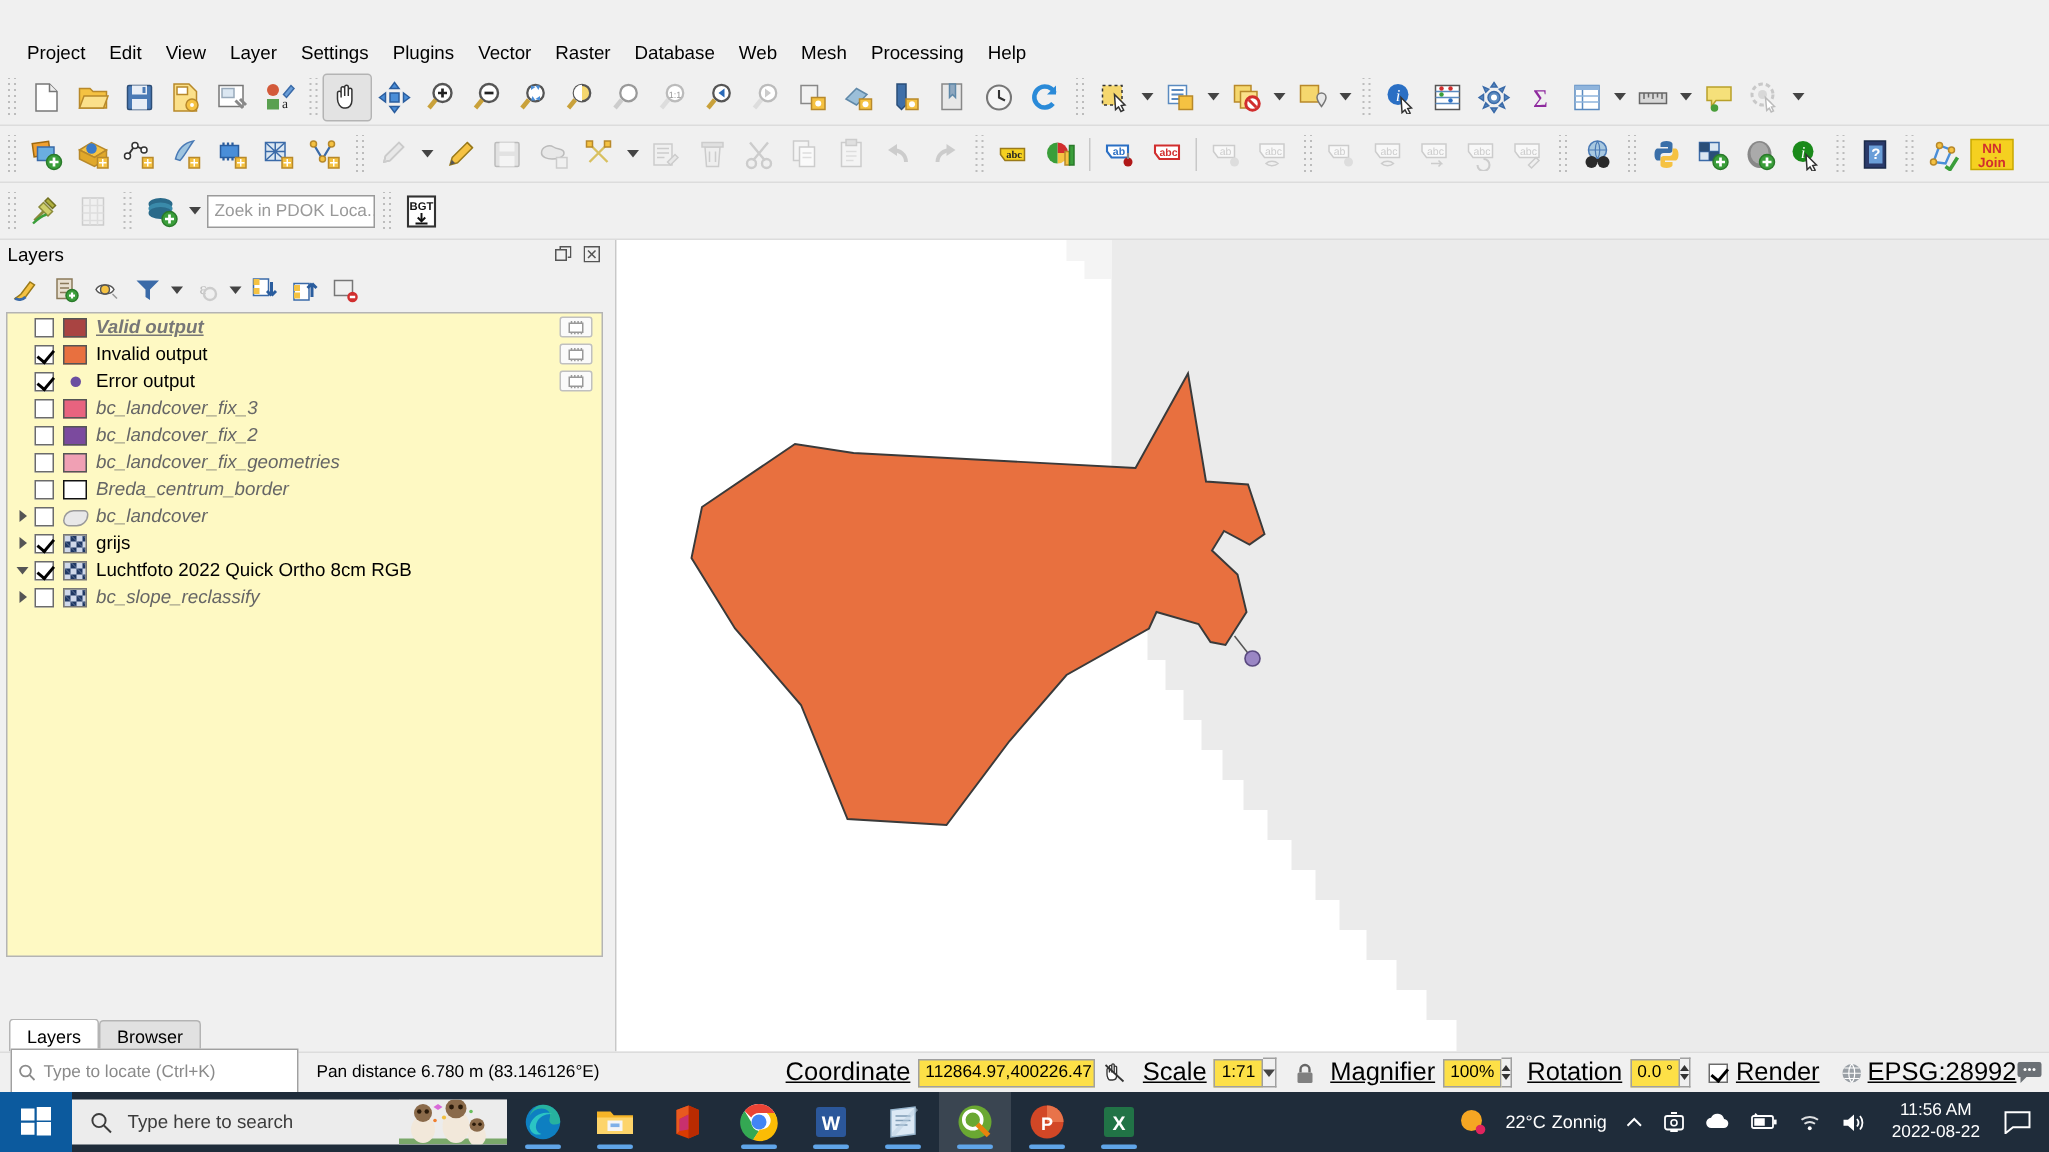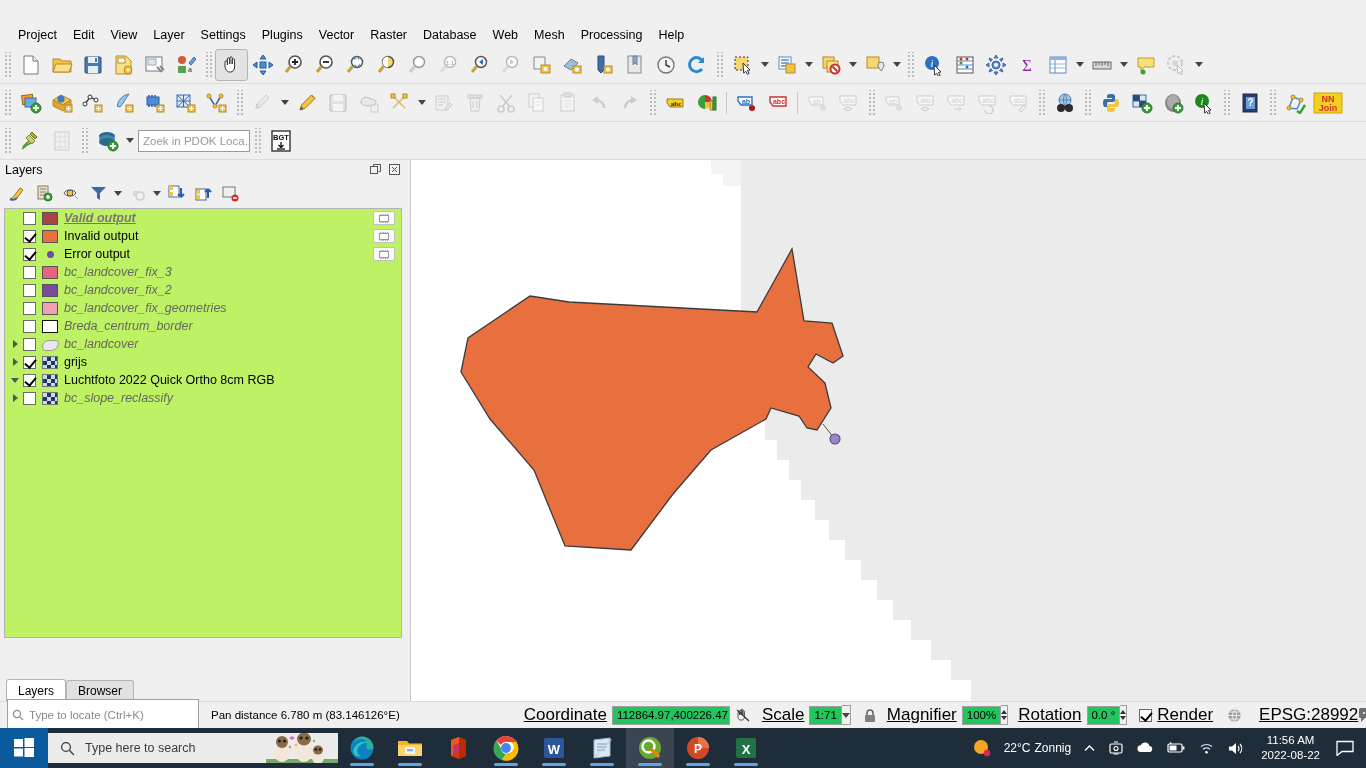--- a/index.html
+++ b/index.html
@@ -103,21 +103,21 @@
     color:#555; font-size:10px;
   }
   .panel-toolbar {
     height: 28px; display: flex; align-items: center; padding-left: 4px;
   }
   .lbtn { width:27px;height:24px;flex:none;display:flex;align-items:center;justify-content:center;border-radius:2px;position:relative;}
   .lbtn.arr { width: 12px; }
 
   .layer-list {
     position: absolute; left: 4px; top: 48px; width: 398px; height: 430px;
-    background: #bef264; border: 1px solid #b4b4b4; overflow: hidden;
+    background: #fef9c3; border: 1px solid #b4b4b4; overflow: hidden;
   }
   .lrow {
     display: flex; align-items: center; height: 18px; padding-left: 2px;
     position: relative;
   }
   .expander {
     width: 16px; flex:none; display:flex; align-items:center; justify-content:center;
   }
   .expander i.r { width:0;height:0;border-top:4px solid transparent;border-bottom:4px solid transparent;border-left:5px solid #555; display:block;}
   .expander i.d { width:0;height:0;border-left:4px solid transparent;border-right:4px solid transparent;border-top:5px solid #555; display:block;}
@@ -182,21 +182,21 @@
     border-top:1px solid #dcdcdc;
   }
   .locate {
     width:192px; height:32px; margin-left:7px; background:#fff;
     border:1px solid #a0a0a0; display:flex; align-items:center; padding:12px 4px;
     font-size:11.5px; color:#8a8a8a; flex:none;
   }
   .sb-text { font-size:11.5px; color:#000; margin-left:12px; white-space:nowrap; }
   .sb-label { font-size:17px; color:#000; margin-left:10px; white-space:nowrap;text-decoration:underline; }
   .sb-field {
-    height:19px; border:1px solid #a0a0a0; background:#22c55e; margin-left:5px;
+    height:19px; border:1px solid #a0a0a0; background:#fde047; margin-left:5px;
     font-size:11.5px; display:flex; align-items:center; padding:0 4px;
     white-space:nowrap; color:#000;
   }
   .sb-combo-arrow {
     width:17px;height:20px;border:1px solid #a0a0a0;border-left:none;background:#f0f0f0;
     display:flex;align-items:center;justify-content:center;
   }
   .spin {
     width:14px;height:20px;border:1px solid #a0a0a0;border-left:none;background:#f0f0f0;
     display:flex;flex-direction:column;align-items:center;justify-content:center;
@@ -1158,21 +1158,21 @@
 
     <span class="sb-chk"></span>
     <span class="sb-label" style="margin-left:5px">Render</span>
 
     <span style="margin-left:14px;display:flex;align-items:center">
       <svg width="15" height="15" viewBox="0 0 15 15">
           <circle cx="7.5" cy="7.5" r="6.2" fill="#9aa0a6"></circle>
           <path d="M1.3 7.5h12.4M7.5 1.3c2.6 3 2.6 9.2 0 12.4M7.5 1.3c-2.6 3-2.6 9.2 0 12.4M2.6 4h9.8M2.6 11h9.8" fill="none" stroke="#fff" stroke-width="0.8"></path>
         </svg>
     </span>
-    <span class="sb-label" style="margin-left:17px">EPSG:28992</span>
+    <span class="sb-label" style="margin-left:3px">EPSG:28992</span>
 
     <span style="margin-left:auto;margin-right:12px;display:flex;align-items:center">
       <svg width="18" height="16" viewBox="0 0 18 16">
           <path d="M1 2.5A1.5 1.5 0 012.5 1h13A1.5 1.5 0 0117 2.5v7A1.5 1.5 0 0115.5 11H7l-4 4v-4H2.5A1.5 1.5 0 011 9.5z" fill="#6b7075"></path>
           <circle cx="6" cy="6" r="1" fill="#fff"></circle>
           <circle cx="9" cy="6" r="1" fill="#fff"></circle>
           <circle cx="12" cy="6" r="1" fill="#fff"></circle>
         </svg>
     </span>
   </div>

